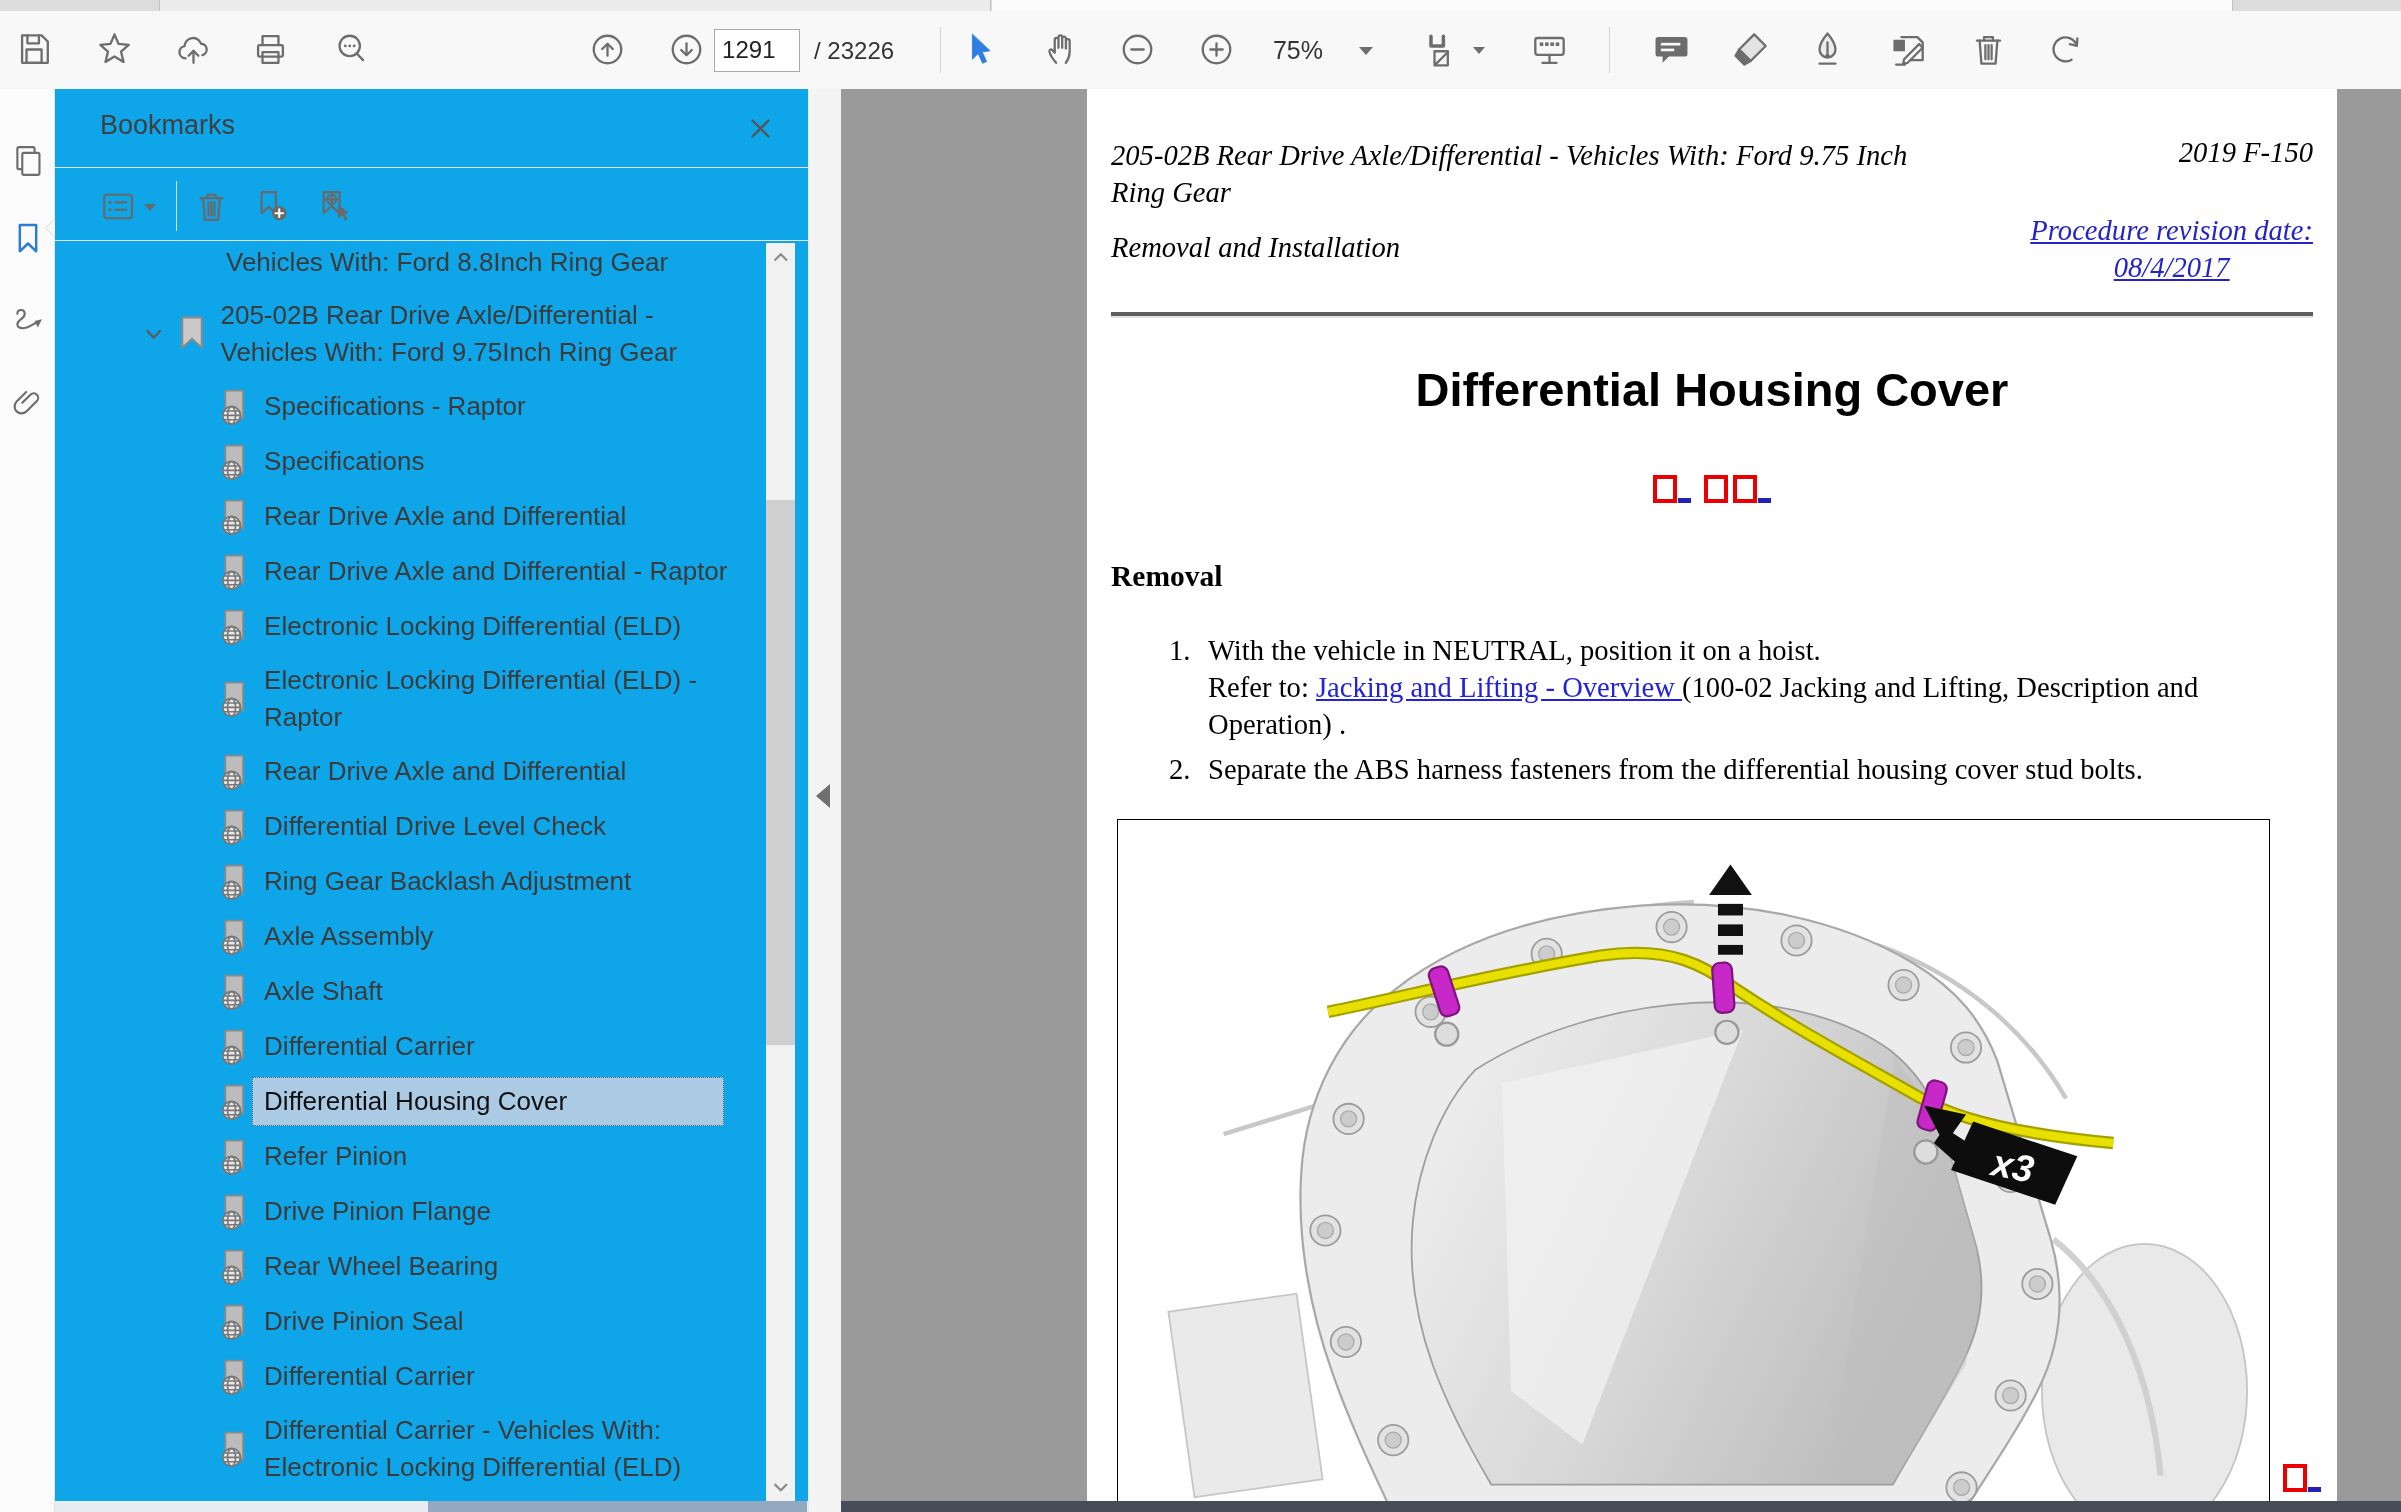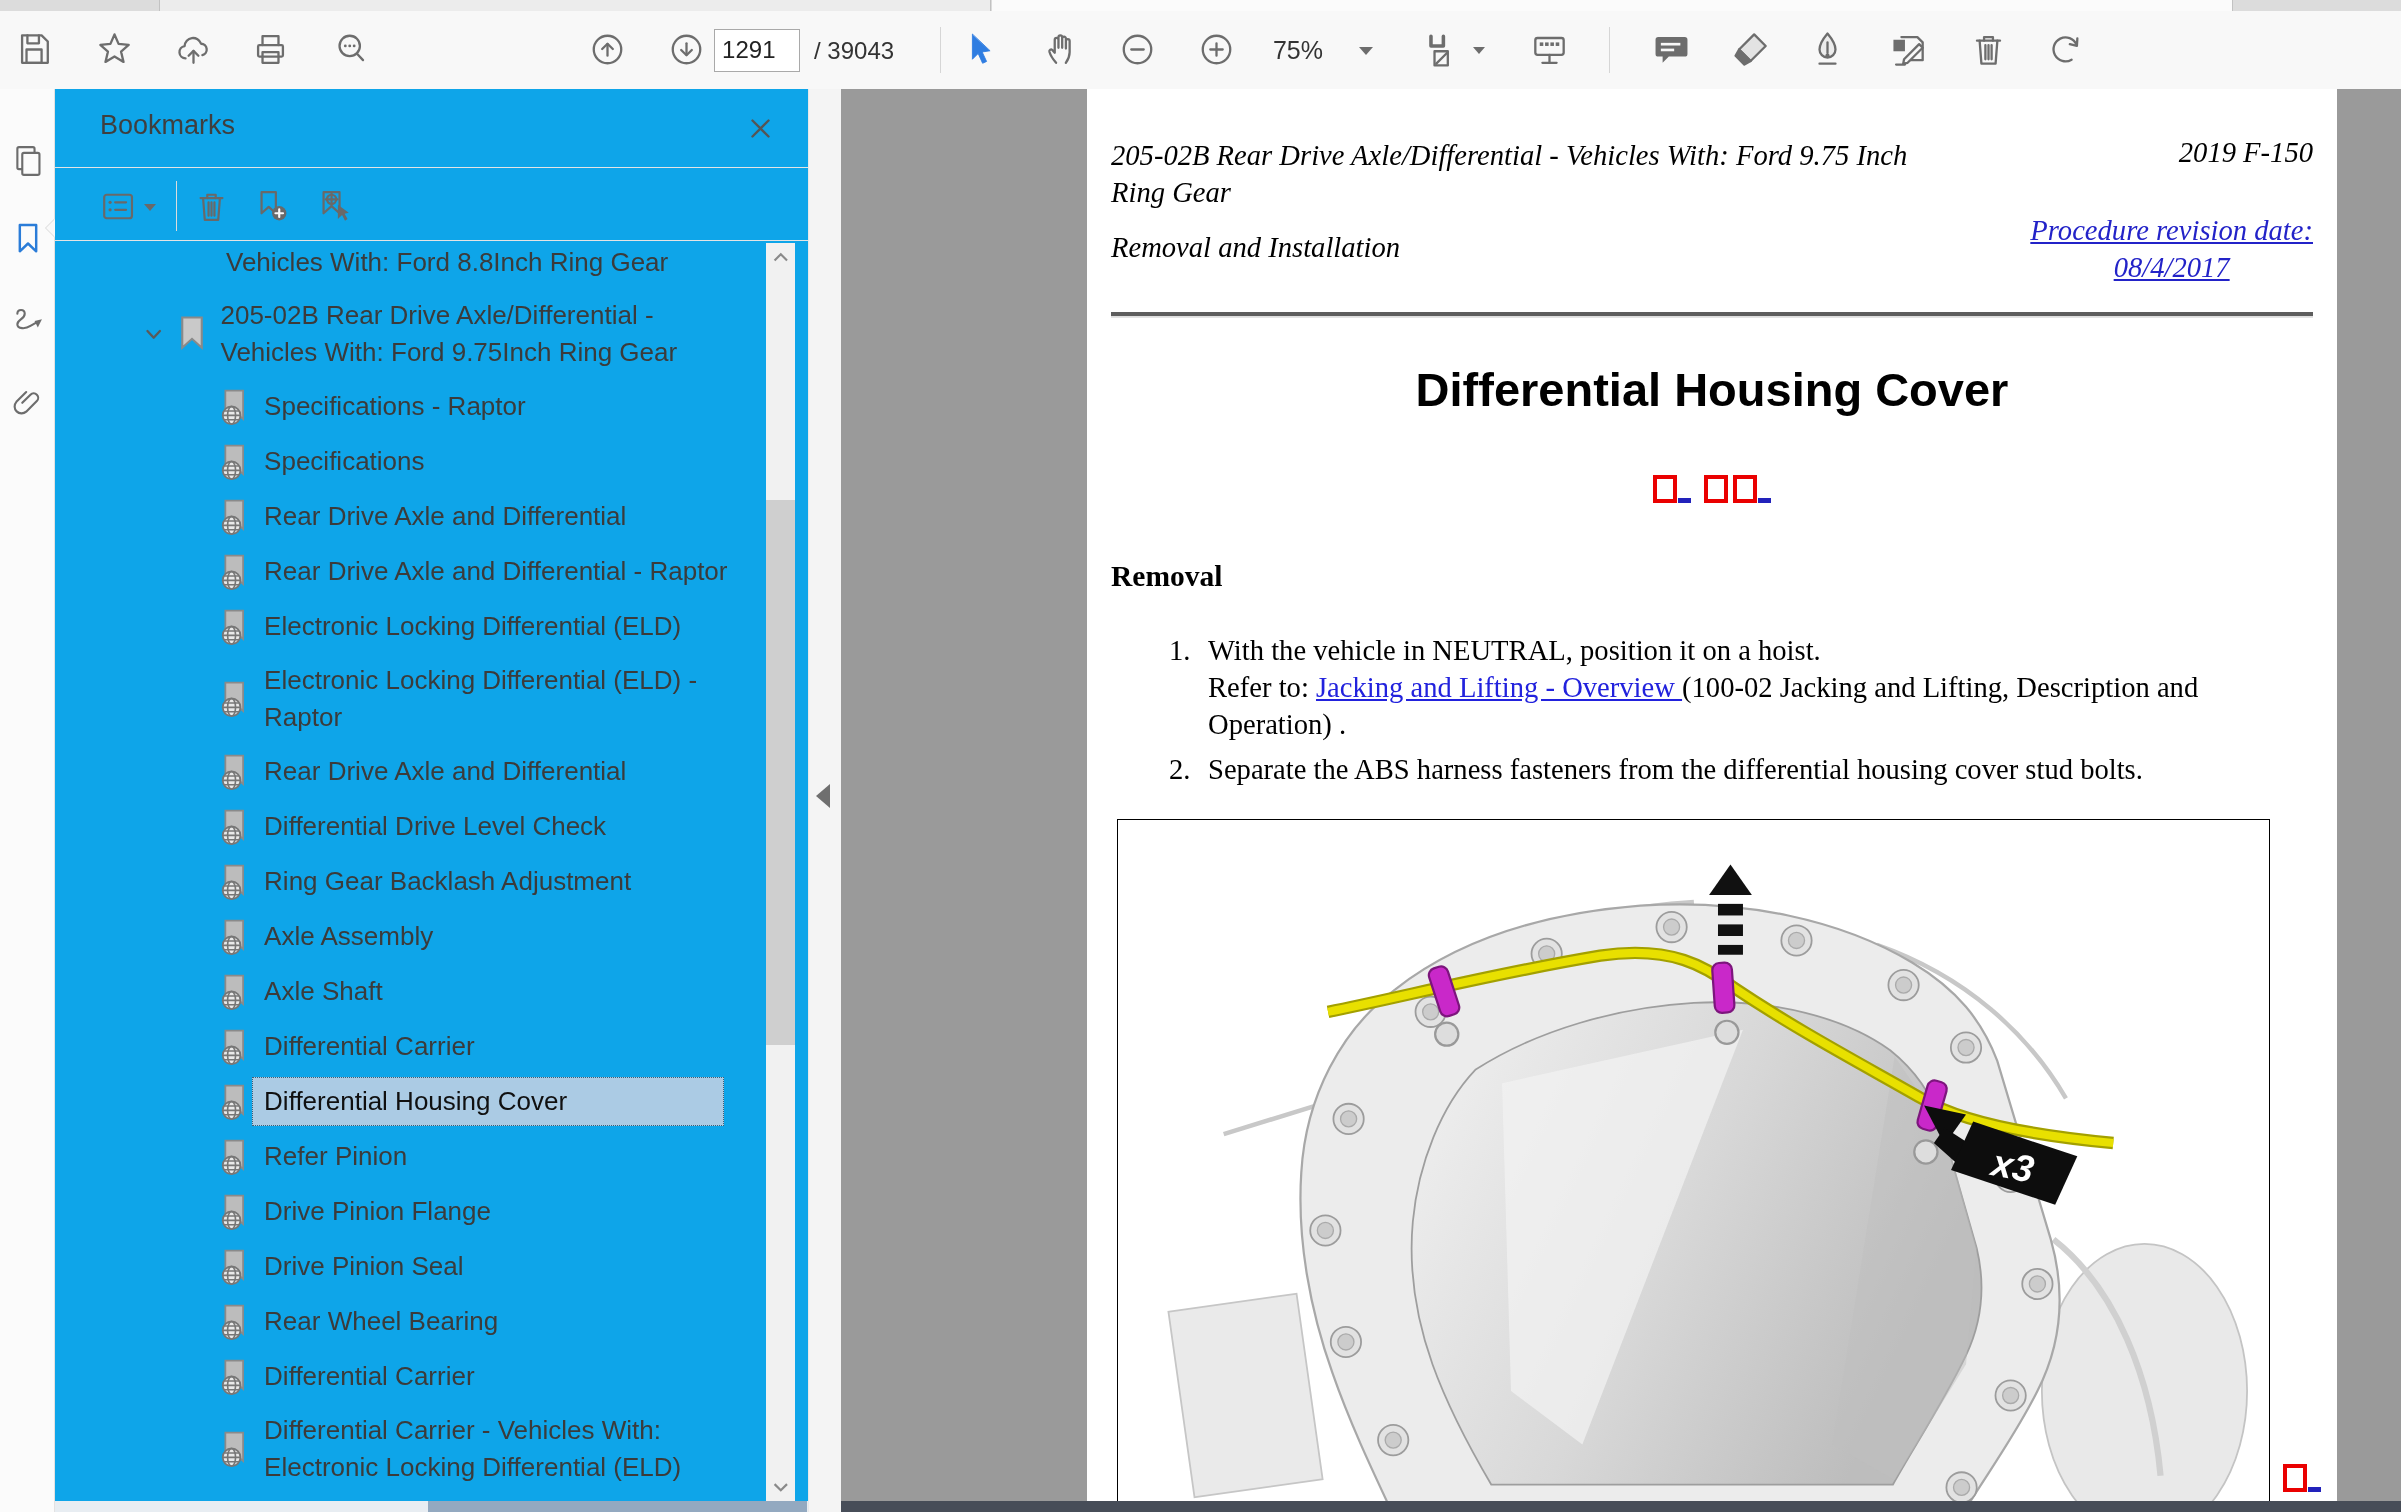--- a/index.html
+++ b/index.html
@@ -149,21 +149,21 @@
         </svg>
     </div>
     <div class="tbtn" style="left:662px">
       <svg viewBox="0 0 44 44">
           <circle cx="22" cy="22" r="15.5"></circle>
           <path d="M22,15 V28"></path>
           <path d="M16,22.5 22,28.5 28,22.5"></path>
         </svg>
     </div>
     <input class="page-input" value="1291" style="">
-    <div class="page-count">/ 39043</div>
+    <div class="page-count">/ 23226</div>
 
     <div class="tdivider" style="left:940px"></div>
 
     <div class="tbtn" style="left:955px">
       <svg viewBox="0 0 44 44">
           <path d="M14,5 L14,33 L20.5,26.5 L25.5,37.5 L30,35.5 L25,24.8 L33.5,23.5 Z" fill="#2f7de1" stroke="#2f7de1" stroke-width="1"></path>
         </svg>
     </div>
     <div class="tbtn" style="left:1036px">
       <svg viewBox="0 0 44 44">
@@ -473,30 +473,30 @@
             </svg></span>
           <span class="bm-label">Drive Pinion Flange</span>
         </div>
         <div class="bm-row lvl1">
           <span class="bm-ico"><svg viewBox="0 0 40 44">
               <path d="M8,4 H28 V36 L18,27 8,36 Z" fill="#bcbcbc" stroke="#8a8a8a" stroke-width="2"></path>
               <circle cx="15" cy="32" r="10" fill="#e9e9e9" stroke="#777" stroke-width="2"></circle>
               <ellipse cx="15" cy="32" rx="4.5" ry="10" fill="none" stroke="#777" stroke-width="1.8"></ellipse>
               <path d="M5,32 H25 M6.8,27 H23.2 M6.8,37 H23.2" fill="none" stroke="#777" stroke-width="1.8"></path>
             </svg></span>
+          <span class="bm-label">Rear Wheel Bearing</span>
+        </div>
+        <div class="bm-row lvl1">
+          <span class="bm-ico"><svg viewBox="0 0 40 44">
+              <path d="M8,4 H28 V36 L18,27 8,36 Z" fill="#bcbcbc" stroke="#8a8a8a" stroke-width="2"></path>
+              <circle cx="15" cy="32" r="10" fill="#e9e9e9" stroke="#777" stroke-width="2"></circle>
+              <ellipse cx="15" cy="32" rx="4.5" ry="10" fill="none" stroke="#777" stroke-width="1.8"></ellipse>
+              <path d="M5,32 H25 M6.8,27 H23.2 M6.8,37 H23.2" fill="none" stroke="#777" stroke-width="1.8"></path>
+            </svg></span>
           <span class="bm-label">Drive Pinion Seal</span>
-        </div>
-        <div class="bm-row lvl1">
-          <span class="bm-ico"><svg viewBox="0 0 40 44">
-              <path d="M8,4 H28 V36 L18,27 8,36 Z" fill="#bcbcbc" stroke="#8a8a8a" stroke-width="2"></path>
-              <circle cx="15" cy="32" r="10" fill="#e9e9e9" stroke="#777" stroke-width="2"></circle>
-              <ellipse cx="15" cy="32" rx="4.5" ry="10" fill="none" stroke="#777" stroke-width="1.8"></ellipse>
-              <path d="M5,32 H25 M6.8,27 H23.2 M6.8,37 H23.2" fill="none" stroke="#777" stroke-width="1.8"></path>
-            </svg></span>
-          <span class="bm-label">Rear Wheel Bearing</span>
         </div>
         <div class="bm-row lvl1">
           <span class="bm-ico"><svg viewBox="0 0 40 44">
               <path d="M8,4 H28 V36 L18,27 8,36 Z" fill="#bcbcbc" stroke="#8a8a8a" stroke-width="2"></path>
               <circle cx="15" cy="32" r="10" fill="#e9e9e9" stroke="#777" stroke-width="2"></circle>
               <ellipse cx="15" cy="32" rx="4.5" ry="10" fill="none" stroke="#777" stroke-width="1.8"></ellipse>
               <path d="M5,32 H25 M6.8,27 H23.2 M6.8,37 H23.2" fill="none" stroke="#777" stroke-width="1.8"></path>
             </svg></span>
           <span class="bm-label">Differential Carrier</span>
         </div>

